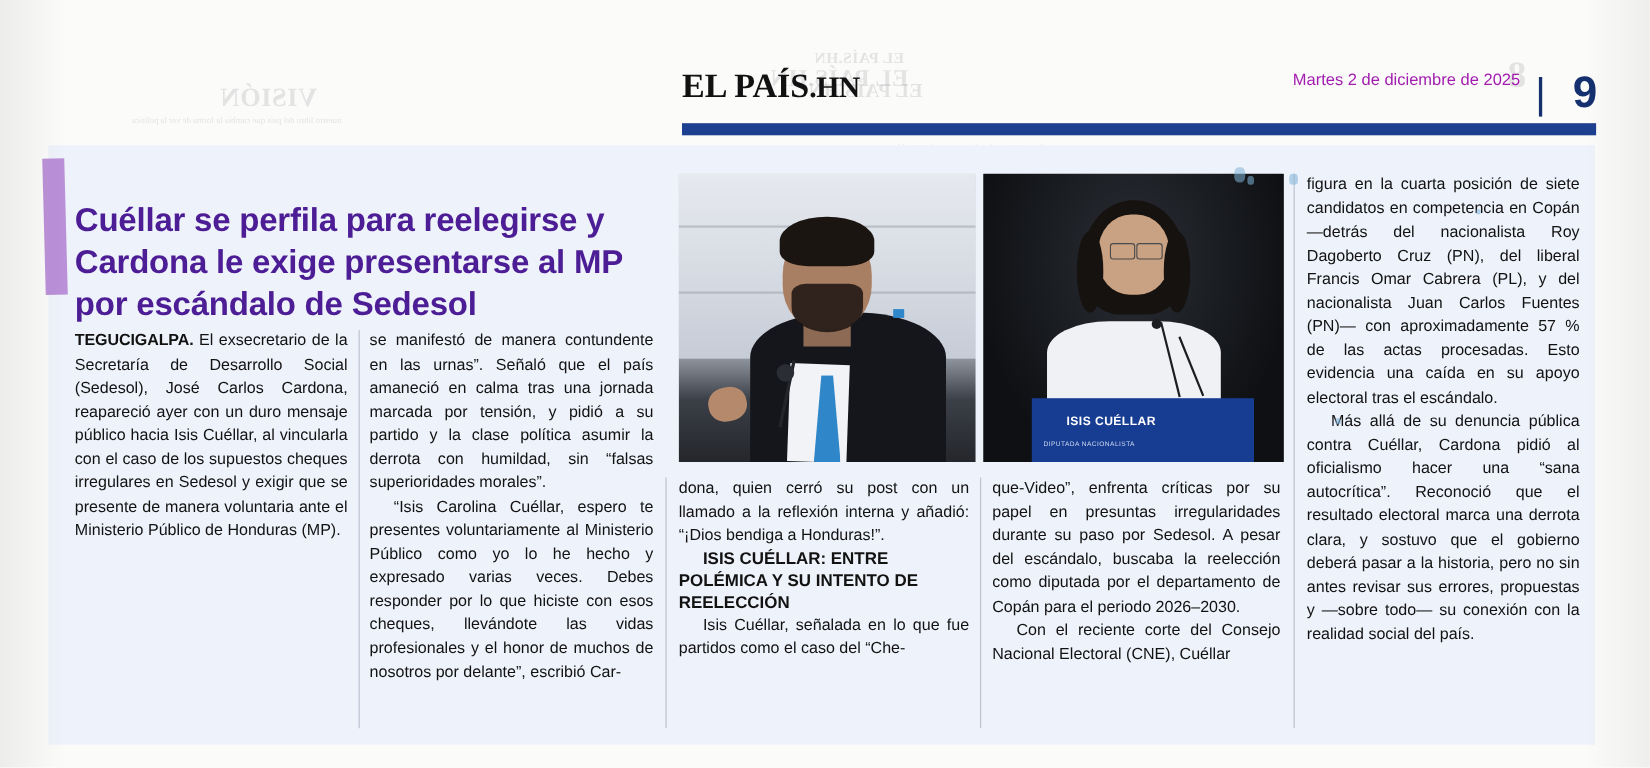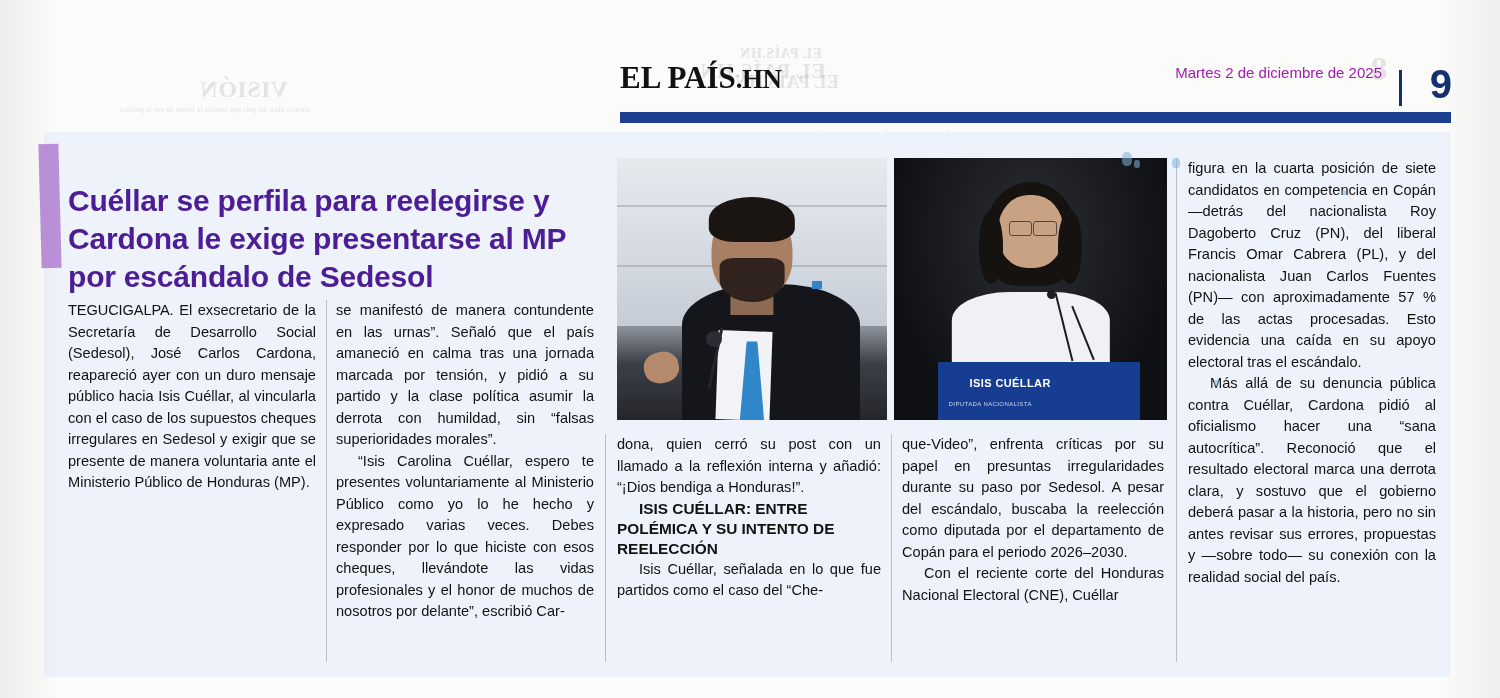--- a/index.html
+++ b/index.html
@@ -296,21 +296,21 @@
   }
   #col1 { left: 68px;   width: 248px; }
   #col2 { left: 336px;  width: 258px; top: 300px; }
   #col3 { left: 617px;  width: 264px; top: 434px; }
   #col4 { left: 902px;  width: 262px; top: 434px; }
   #col5 { left: 1188px; width: 248px; top: 158px; }
 
   .col p { margin: 0; text-indent: 22px; }
   .col p.first { text-indent: 0; }
   .lead {
-    font-weight: normal;
+    font-weight: bold;
     letter-spacing: -0.1px;
   }
   .subhead {
     font-weight: bold;
     font-size: 15.4px;
     line-height: 20px;
     margin: 9px 0 3px 0;
     text-indent: 0;
     text-align: left;
   }
@@ -420,21 +420,21 @@
   </div>
 
   <div class="col" id="col3">
     <p class="first">dona, quien cerró su post con un llamado a la reflexión interna y añadió: “¡Dios bendiga a Honduras!”.</p>
     <p class="subhead">ISIS CUÉLLAR: ENTRE POLÉMICA Y SU INTENTO DE REELECCIÓN</p>
     <p>Isis Cuéllar, señalada en lo que fue partidos como el caso del “Che-</p>
   </div>
 
   <div class="col" id="col4">
     <p class="first">que-Video”, enfrenta críticas por su papel en presuntas irregularidades durante su paso por Sedesol. A pesar del escándalo, buscaba la reelección como diputada por el departamento de Copán para el periodo 2026–2030.</p>
-    <p>Con el reciente corte del Honduras Nacional Electoral (CNE), Cuéllar</p>
+    <p>Con el reciente corte del Consejo Nacional Electoral (CNE), Cuéllar</p>
   </div>
 
   <div class="col" id="col5">
     <p class="first">figura en la cuarta posición de siete candidatos en competencia en Copán —detrás del nacionalista Roy Dagoberto Cruz (PN), del liberal Francis Omar Cabrera (PL), y del nacionalista Juan Carlos Fuentes (PN)— con aproximadamente 57 % de las actas procesadas. Esto evidencia una caída en su apoyo electoral tras el escándalo.</p>
     <p>Más allá de su denuncia pública contra Cuéllar, Cardona pidió al oficialismo hacer una “sana autocrítica”. Reconoció que el resultado electoral marca una derrota clara, y sostuvo que el gobierno deberá pasar a la historia, pero no sin antes revisar sus errores, propuestas y —sobre todo— su conexión con la realidad social del país.</p>
   </div>
 
   <div class="speck" style="left:1122px; top:152px; width:10px; height:14px;"></div>
   <div class="speck" style="left:1134px; top:160px; width:6px; height:8px;"></div>
   <div class="speck" style="left:1172px; top:158px; width:8px; height:10px;"></div>

